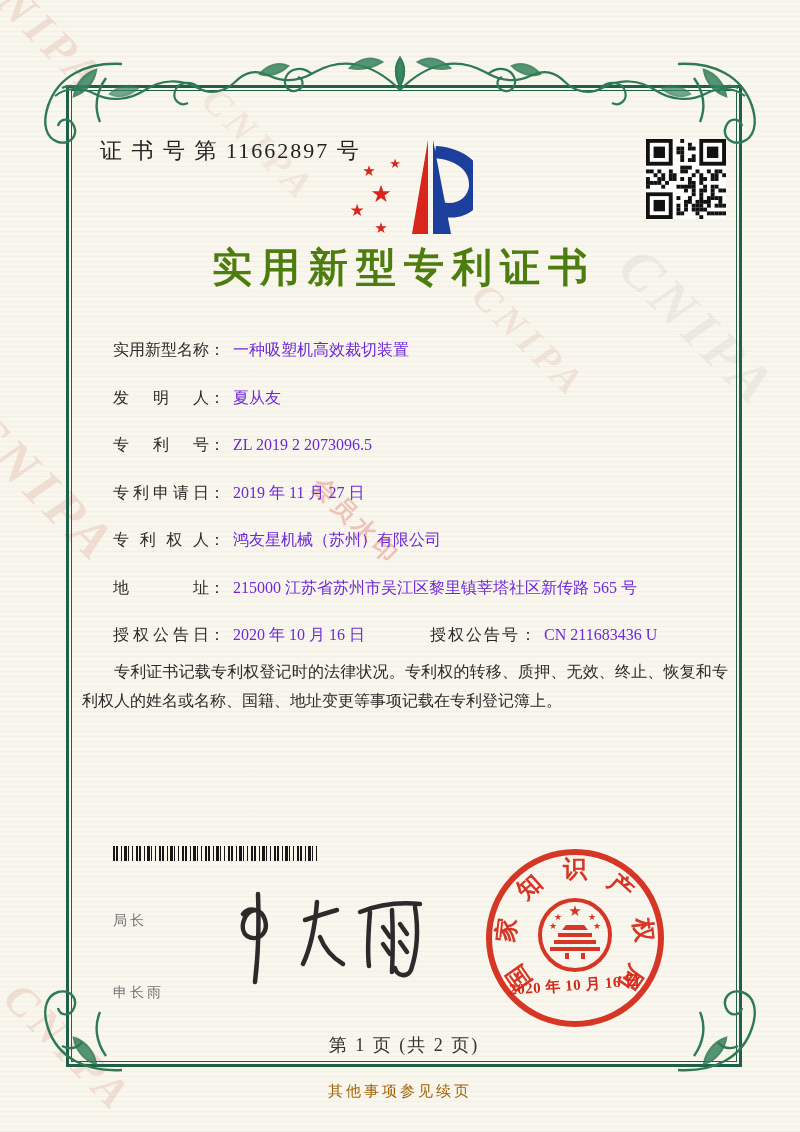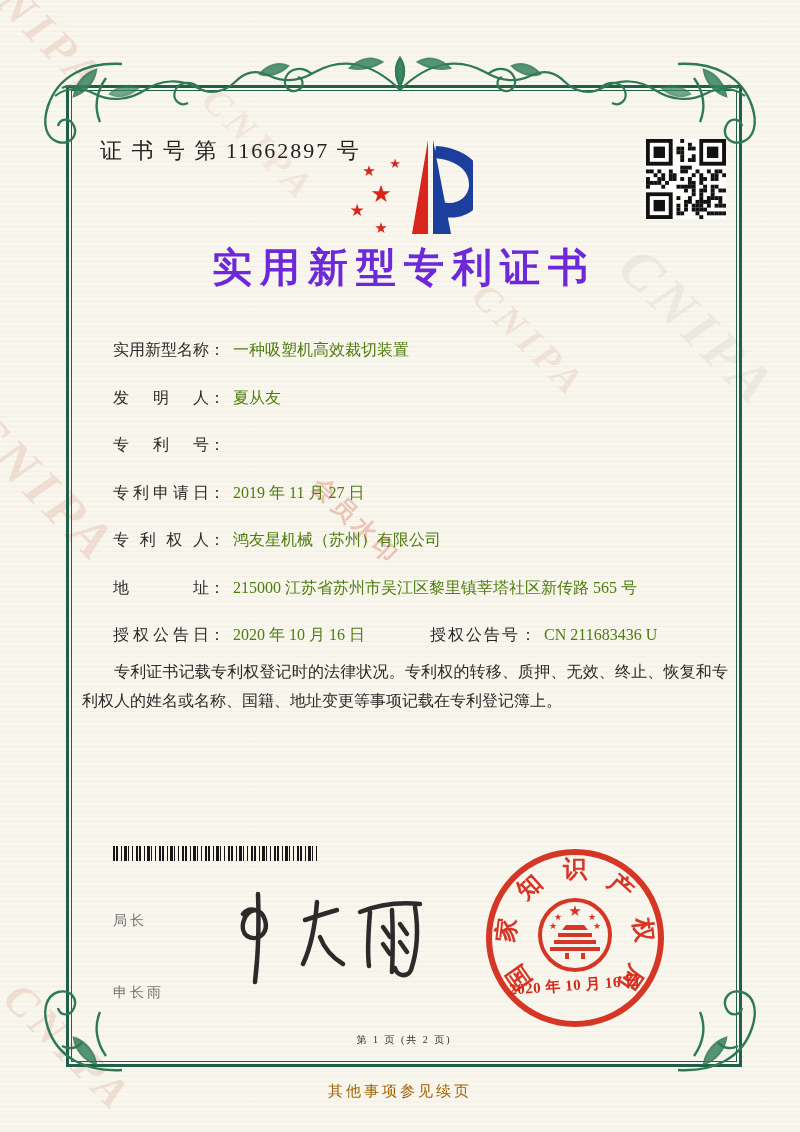--- a/index.html
+++ b/index.html
@@ -30,27 +30,27 @@
   }
   .ornament{position:absolute;pointer-events:none;}
 
   .cert-no{
     position:absolute;left:100px;top:136px;font-size:22px;letter-spacing:2px;color:#222;
   }
   .logo{position:absolute;left:333px;top:126px;}
   .qr{position:absolute;left:646px;top:139px;width:80px;height:80px;background:#fdfdfb;}
   .title{
     position:absolute;left:66px;top:240px;width:676px;text-align:center;
-    font-size:40px;font-weight:bold;letter-spacing:8px;color:#6d28d9;
+    font-size:40px;font-weight:bold;letter-spacing:8px;color:#4d7c0f;
   }
   .fields{position:absolute;left:113px;top:336px;width:600px;font-size:16px;}
   .frow{display:flex;margin-bottom:20.5px;line-height:27px;white-space:nowrap;}
   .flabel{display:inline-block;width:96px;text-align:justify;text-align-last:justify;color:#2a2a2a;}
   .fcolon{display:inline-block;margin-right:8px;}
-  .fvalue{color:#4d7c0f;text-align:center;}
+  .fvalue{color:#6d28d9;text-align:center;}
   .grant-first{display:flex;width:317px;}
   .body-text{
     position:absolute;left:82px;top:658px;width:646px;
     font-size:16px;line-height:28.5px;text-align:justify;color:#2a2a2a;
   }
   .body-text p{margin:0;text-indent:2em;}
   .barcode{
     position:absolute;left:113px;top:846px;width:205px;height:15px;
     background:repeating-linear-gradient(90deg,
       #161616 0 2px, transparent 2px 3px,
@@ -64,21 +64,21 @@
     font-size:14px;letter-spacing:3px;color:#737373;}
   .signer.t1{top:912px;}
   .signer.t2{top:946px;margin-top:38px;}
   .signature{position:absolute;left:225px;top:882px;}
   .seal{position:absolute;left:480px;top:843px;width:190px;height:190px;opacity:.93;}
   .seal-date{
     position:absolute;left:480px;top:976px;width:190px;text-align:center;
     color:#d42818;font-weight:bold;font-size:15px;letter-spacing:0.5px;
     transform:rotate(-4deg);white-space:nowrap;
   }
-  .page-info{position:absolute;left:66px;top:1033px;width:676px;text-align:center;font-size:10px;letter-spacing:2px;color:#333;}
+  .page-info{position:absolute;left:66px;top:1033px;width:676px;text-align:center;font-size:18px;letter-spacing:2px;color:#333;}
   .cont-note{position:absolute;left:0;top:1082px;width:800px;text-align:center;font-size:15px;letter-spacing:3px;color:#a16207;}
   svg text.star{font-family:"DejaVu Sans",sans-serif;}
   .seal-char{font-family:"Liberation Serif",serif;font-weight:bold;}
 </style>
 </head>
 <body>
 
 <div class="page">
 
   <div class="wm" style="left:-45px;top:0px;font-size:46px;">CNIPA</div>
@@ -278,20 +278,21 @@
         <span class="fvalue">一种吸塑机高效裁切装置</span>
     </div>
     <div class="frow">
       <span class="flabel">发明人</span>
         <span class="fcolon">：</span>
         <span class="fvalue">夏从友</span>
     </div>
     <div class="frow">
       <span class="flabel">专利号</span>
         <span class="fcolon">：</span>
+        <span class="fvalue">ZL 2019 2 2073096.5</span>
     </div>
     <div class="frow">
       <span class="flabel">专利申请日</span>
         <span class="fcolon">：</span>
         <span class="fvalue">2019 年 11 月 27 日</span>
     </div>
     <div class="frow">
       <span class="flabel">专利权人</span>
         <span class="fcolon">：</span>
         <span class="fvalue">鸿友星机械（苏州）有限公司</span>

